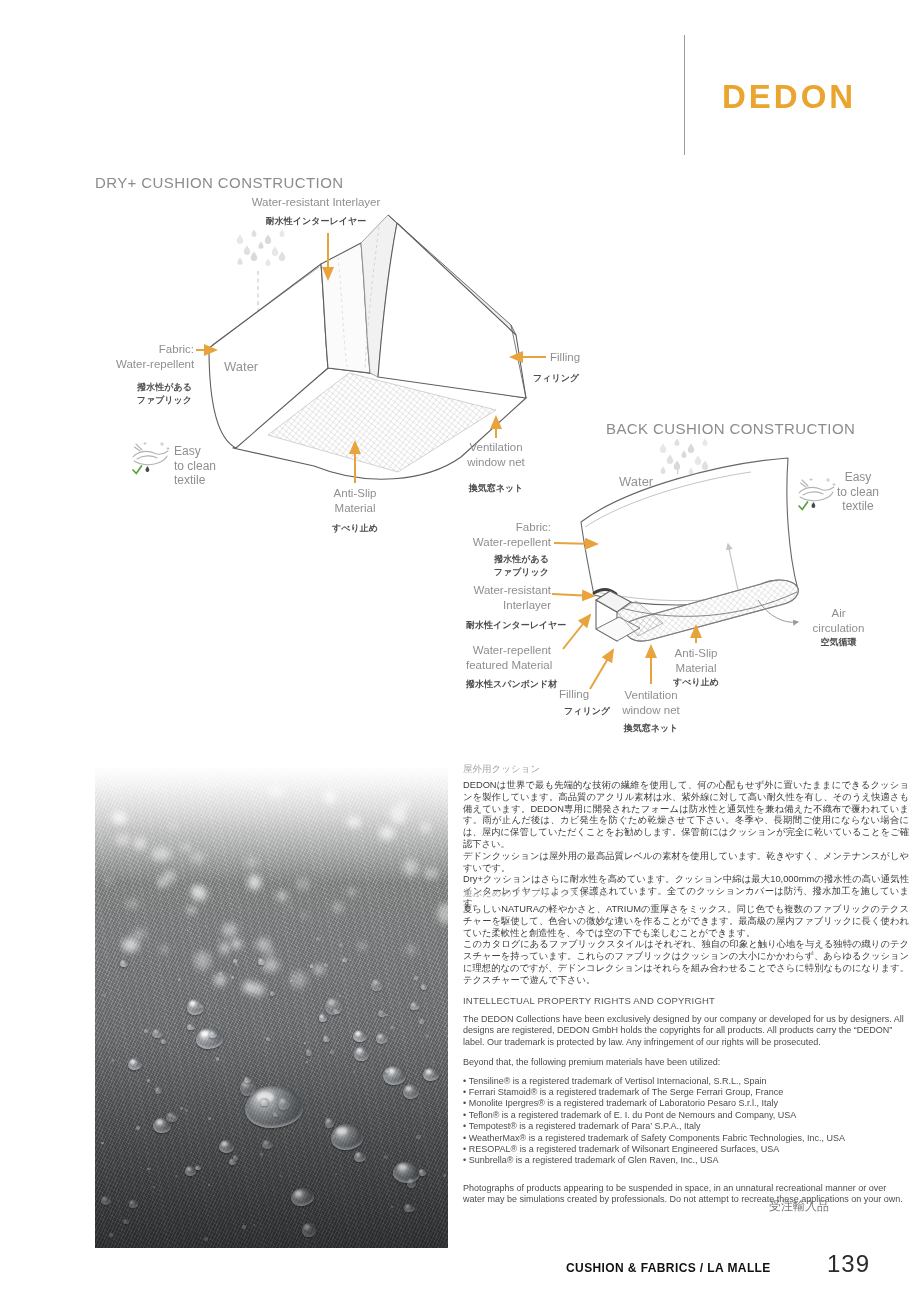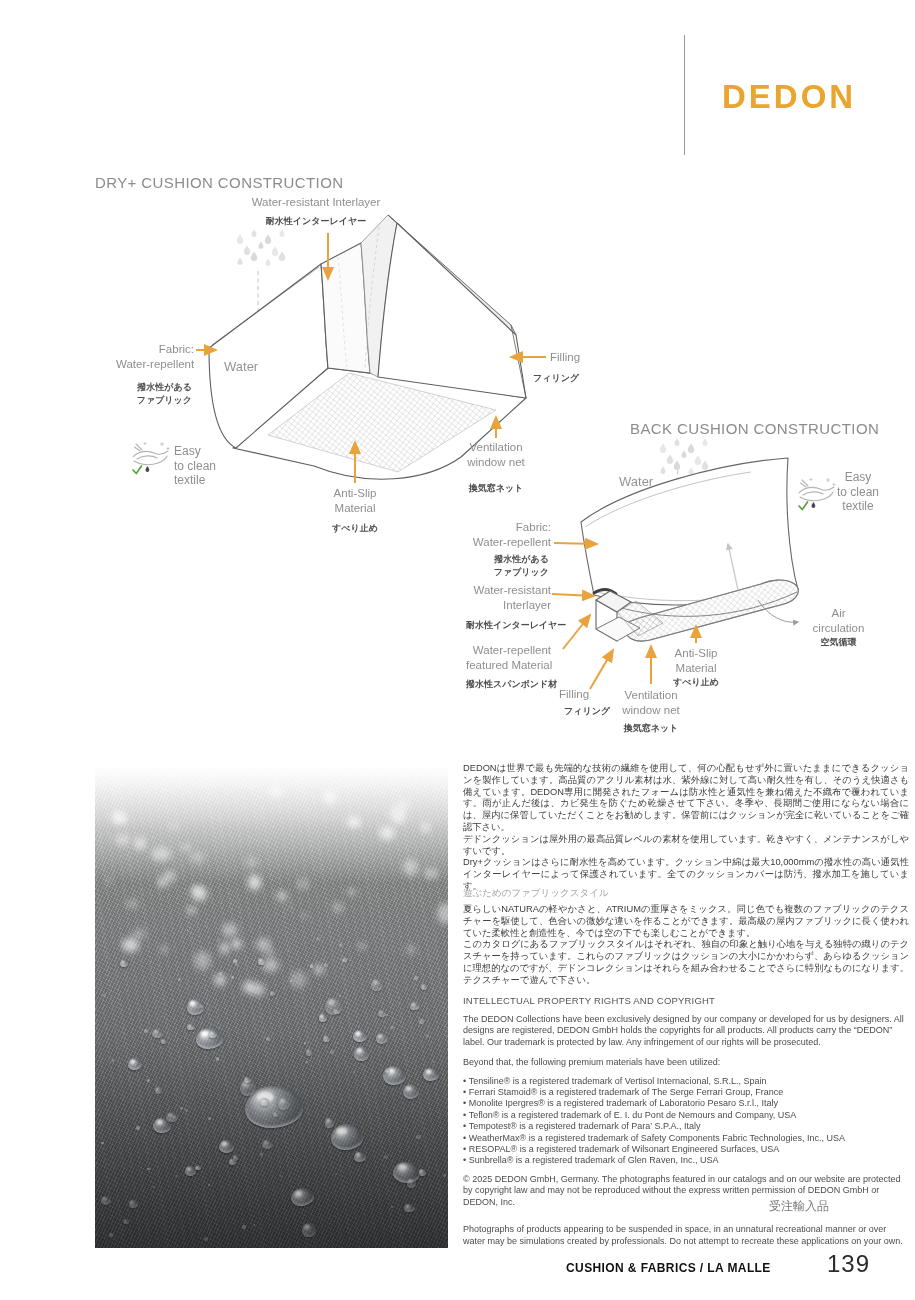--- a/index.html
+++ b/index.html
@@ -67,21 +67,21 @@
 </style>
 </head>
 <body>
 
 <div id="page">
 
   <div id="vrule"></div>
   <div id="logo">DEDON</div>
 
   <div class="diag-title" style="left:95px; top:174px;">DRY+ CUSHION CONSTRUCTION</div>
-  <div class="diag-title" style="left:630px; top:420px;">BACK CUSHION CONSTRUCTION</div>
+  <div class="diag-title" style="left:606px; top:420px;">BACK CUSHION CONSTRUCTION</div>
 
   <div class="diag" style="left:95px; top:195px; width:570px; height:345px;">
     <svg width="570" height="345" viewBox="0 0 570 345">
       <defs>
         <pattern id="mesh" width="4.5" height="4.5" patternUnits="userSpaceOnUse" patternTransform="rotate(38)">
           <path d="M0 0H4.5M0 0V4.5" stroke="#b4b4b4" stroke-width="0.55" fill="none"></path>
         </pattern>
         <marker id="aO" markerWidth="8" markerHeight="7" refX="6" refY="3" orient="auto">
             <path d="M0,0L7,3L0,6Z" fill="#E8A33C"></path>
           </marker>
@@ -463,20 +463,21 @@
       <div class="wdrop" style="left: 183.322px; top: 328.823px; width: 12.1414px; height: 12.7966px; opacity: 0.614094;"></div>
       <div class="wdrop" style="left: 324.006px; top: 400.927px; width: 6.51554px; height: 6.97686px; opacity: 0.998283;"></div>
       <div class="wdrop" style="left: 134.199px; top: 390.527px; width: 7.0091px; height: 6.08022px; opacity: 0.901658;"></div>
       <div class="wdrop" style="left: 114.423px; top: 263.411px; width: 7.17033px; height: 6.47586px; opacity: 0.791212;"></div>
       <div class="wdrop" style="left: 206.831px; top: 454.713px; width: 14.0547px; height: 14.1313px; opacity: 0.739306;"></div>
       <div class="wdrop" style="left: 148.926px; top: 309.274px; width: 6.79034px; height: 5.8972px; opacity: 0.89402;"></div>
       <div class="wdrop" style="left: 28.4152px; top: 451.298px; width: 5.88268px; height: 4.69147px; opacity: 0.568641;"></div>
     </div>
 
   <div class="col" style="top:763px;" id="sec-outdoor">
+    <div class="jp-head">屋外用クッション</div>
     <div class="jp-body">
       <p>DEDONは世界で最も先端的な技術の繊維を使用して、何の心配もせず外に置いたままにできるクッションを製作しています。高品質のアクリル素材は水、紫外線に対して高い耐久性を有し、そのうえ快適さも備えています。DEDON専用に開発されたフォームは防水性と通気性を兼ね備えた不織布で覆われています。雨が止んだ後は、カビ発生を防ぐため乾燥させて下さい。冬季や、長期間ご使用にならない場合には、屋内に保管していただくことをお勧めします。保管前にはクッションが完全に乾いていることをご確認下さい。</p>
       <p>デドンクッションは屋外用の最高品質レベルの素材を使用しています。乾きやすく、メンテナンスがしやすいです。</p>
       <p>Dry+クッションはさらに耐水性を高めています。クッション中綿は最大10,000mmの撥水性の高い通気性インターレイヤーによって保護されています。全てのクッションカバーは防汚、撥水加工を施しています。</p>
     </div>
   </div>
 
   <div class="col" style="top:887px;" id="sec-style">
     <div class="jp-head">遊ぶためのファブリックスタイル</div>
     <div class="jp-body">
@@ -492,20 +493,19 @@
     <div id="tm-list">
         <div class="tm-item">Tensiline® is a registered trademark of Vertisol Internacional, S.R.L., Spain</div>
         <div class="tm-item">Ferrari Stamoid® is a registered trademark of The Serge Ferrari Group, France</div>
         <div class="tm-item">Monolite Ipergres® is a registered trademark of Laboratorio Pesaro S.r.l., Italy</div>
         <div class="tm-item">Teflon® is a registered trademark of E. I. du Pont de Nemours and Company, USA</div>
         <div class="tm-item">Tempotest® is a registered trademark of Para’ S.P.A., Italy</div>
         <div class="tm-item">WeatherMax® is a registered trademark of Safety Components Fabric Technologies, Inc., USA</div>
         <div class="tm-item">RESOPAL® is a registered trademark of Wilsonart Engineered Surfaces, USA</div>
         <div class="tm-item">Sunbrella® is a registered trademark of Glen Raven, Inc., USA</div>
       </div>
-    <p class="en-p cpy">© 2025 DEDON GmbH, Germany. The photographs featured in our catalogs and on our website are protected by copyright law and may not be reproduced without the express written permission of DEDON GmbH or DEDON, Inc.</p>
     <p class="en-p dsc">Photographs of products appearing to be suspended in space, in an unnatural recreational manner or over water may be simulations created by professionals. Do not attempt to recreate these applications on your own.</p>
   </div>
 
   <div id="footer-title">CUSHION &amp; FABRICS / LA MALLE</div>
   <div id="footer-note">受注輸入品</div>
   <div id="footer-page">139</div>
 </div>
 
 </body></html>

